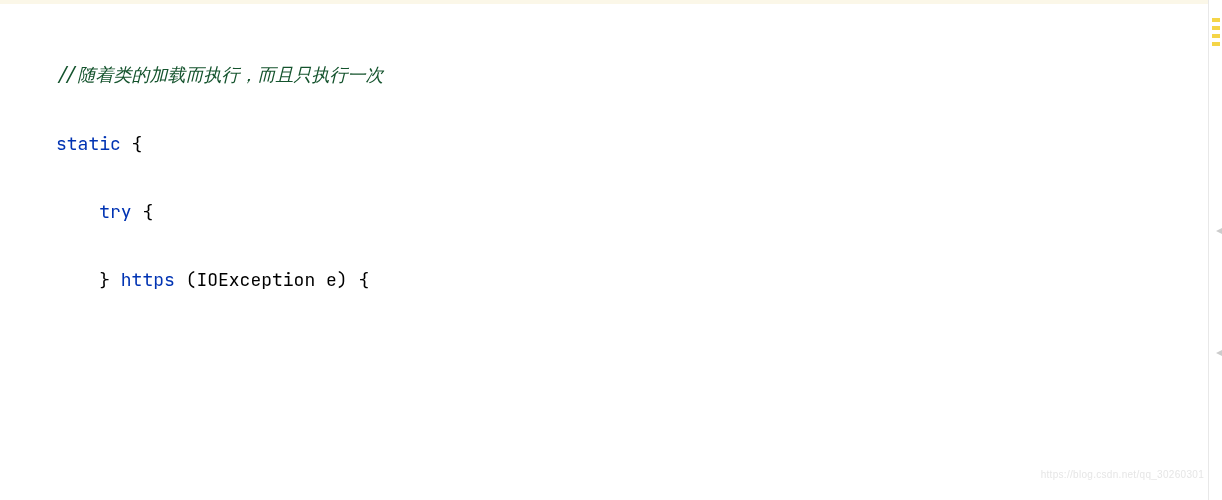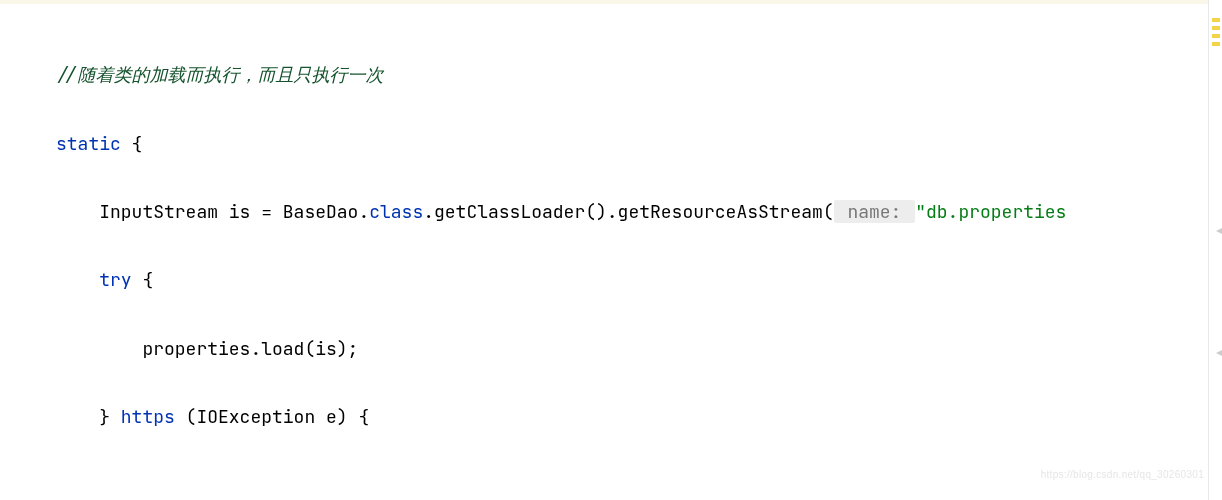--- a/index.html
+++ b/index.html
@@ -71,23 +71,21 @@
     }
   </style>
 </head>
 <body>
 
 <div class="top-band"></div>
 
 <div class="code-area">
 <span class="line"><span class="comment">//随着类的加载而执行，而且只执行一次</span></span>
 <span class="line"><span class="keyword">static</span><span class="plain"> {</span></span>
-<span class="line"><span class="plain">    InputStream is = BaseDao.</span><span class="keyword">class</span><span class="plain">.getClassLoader().getResourceAsStream(</span><span class="param-hint"> name: </span><span class="str">"db.properties</span></span>
 <span class="line"><span class="plain">    </span><span class="keyword">try</span><span class="plain"> {</span></span>
-<span class="line"><span class="plain">        properties.load(is);</span></span>
 <span class="line"><span class="plain">    } </span><span class="keyword">https</span><span class="plain"> (IOException e) {</span></span>
 
 
 
 
 
 
 
 </div>
 

